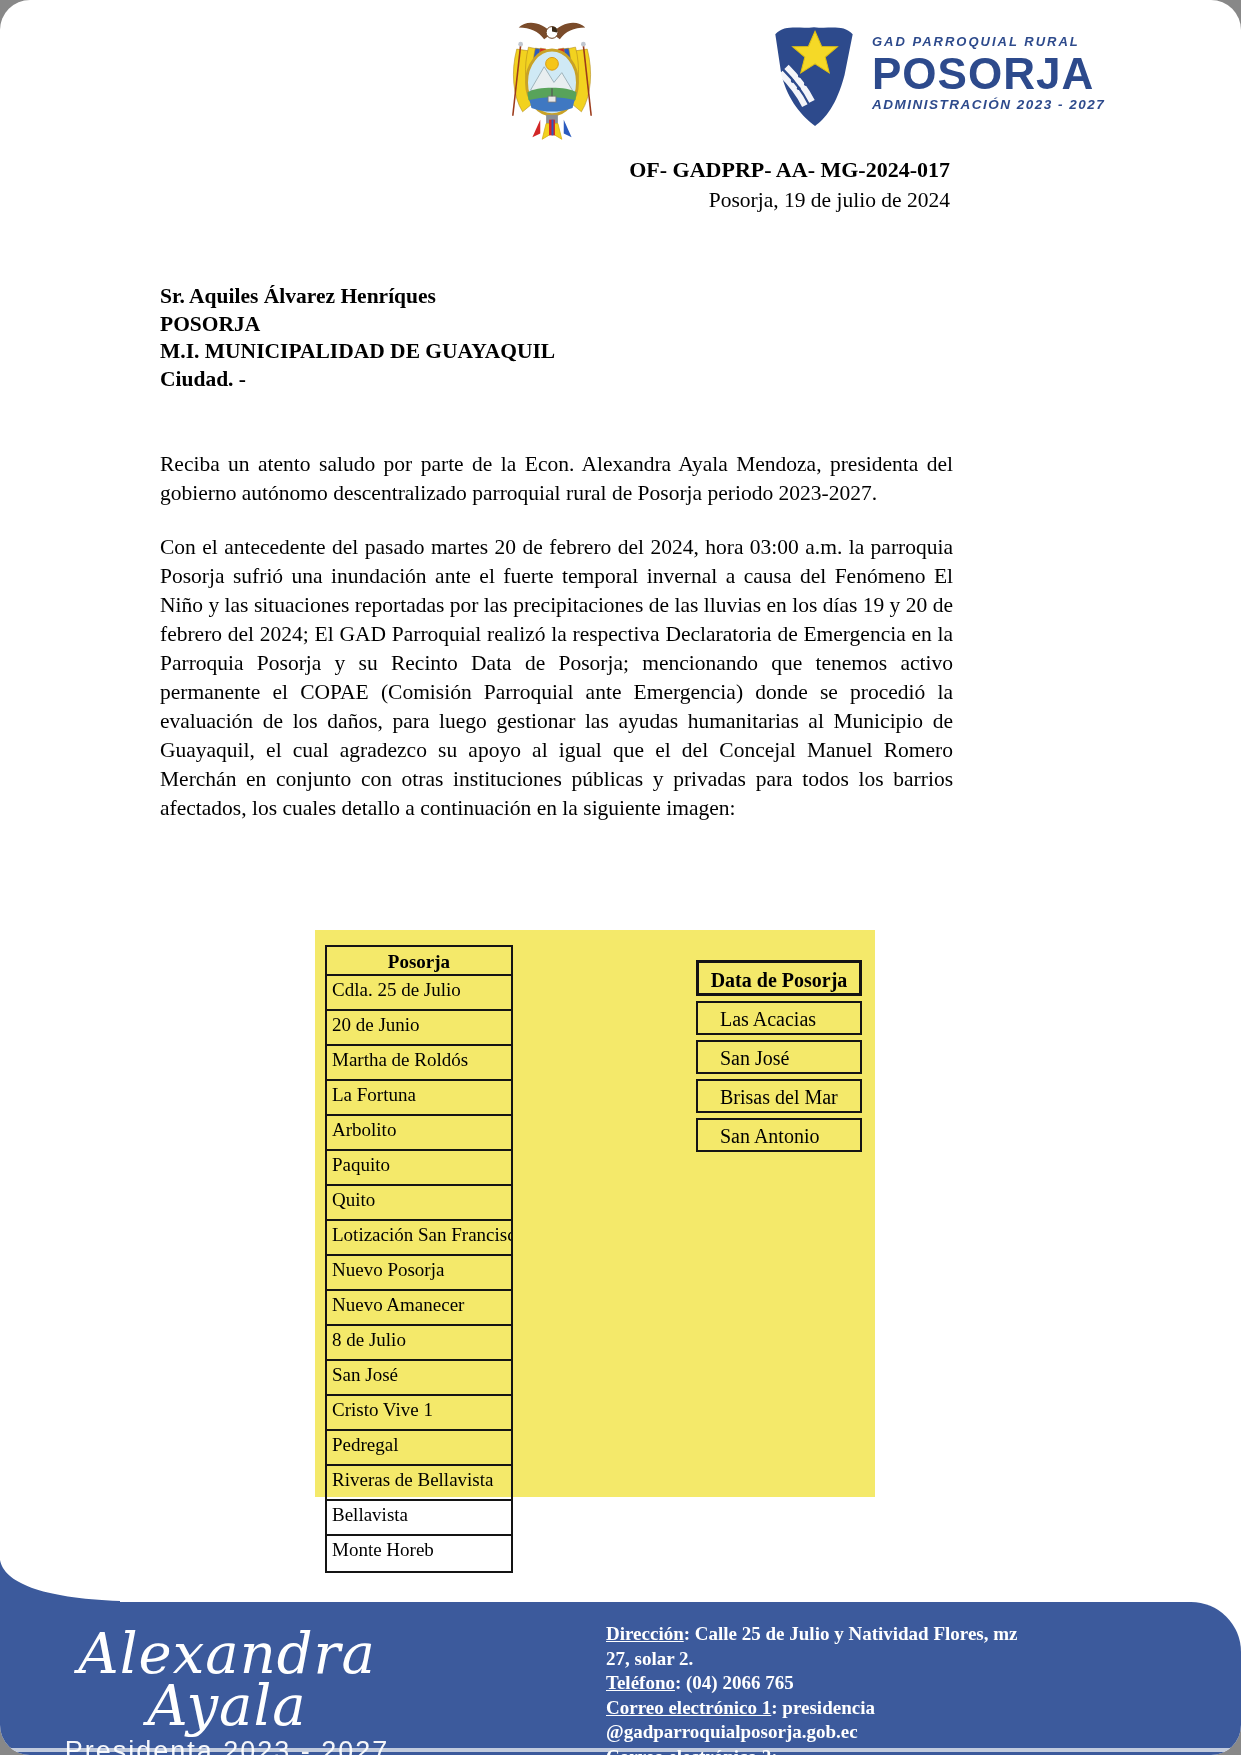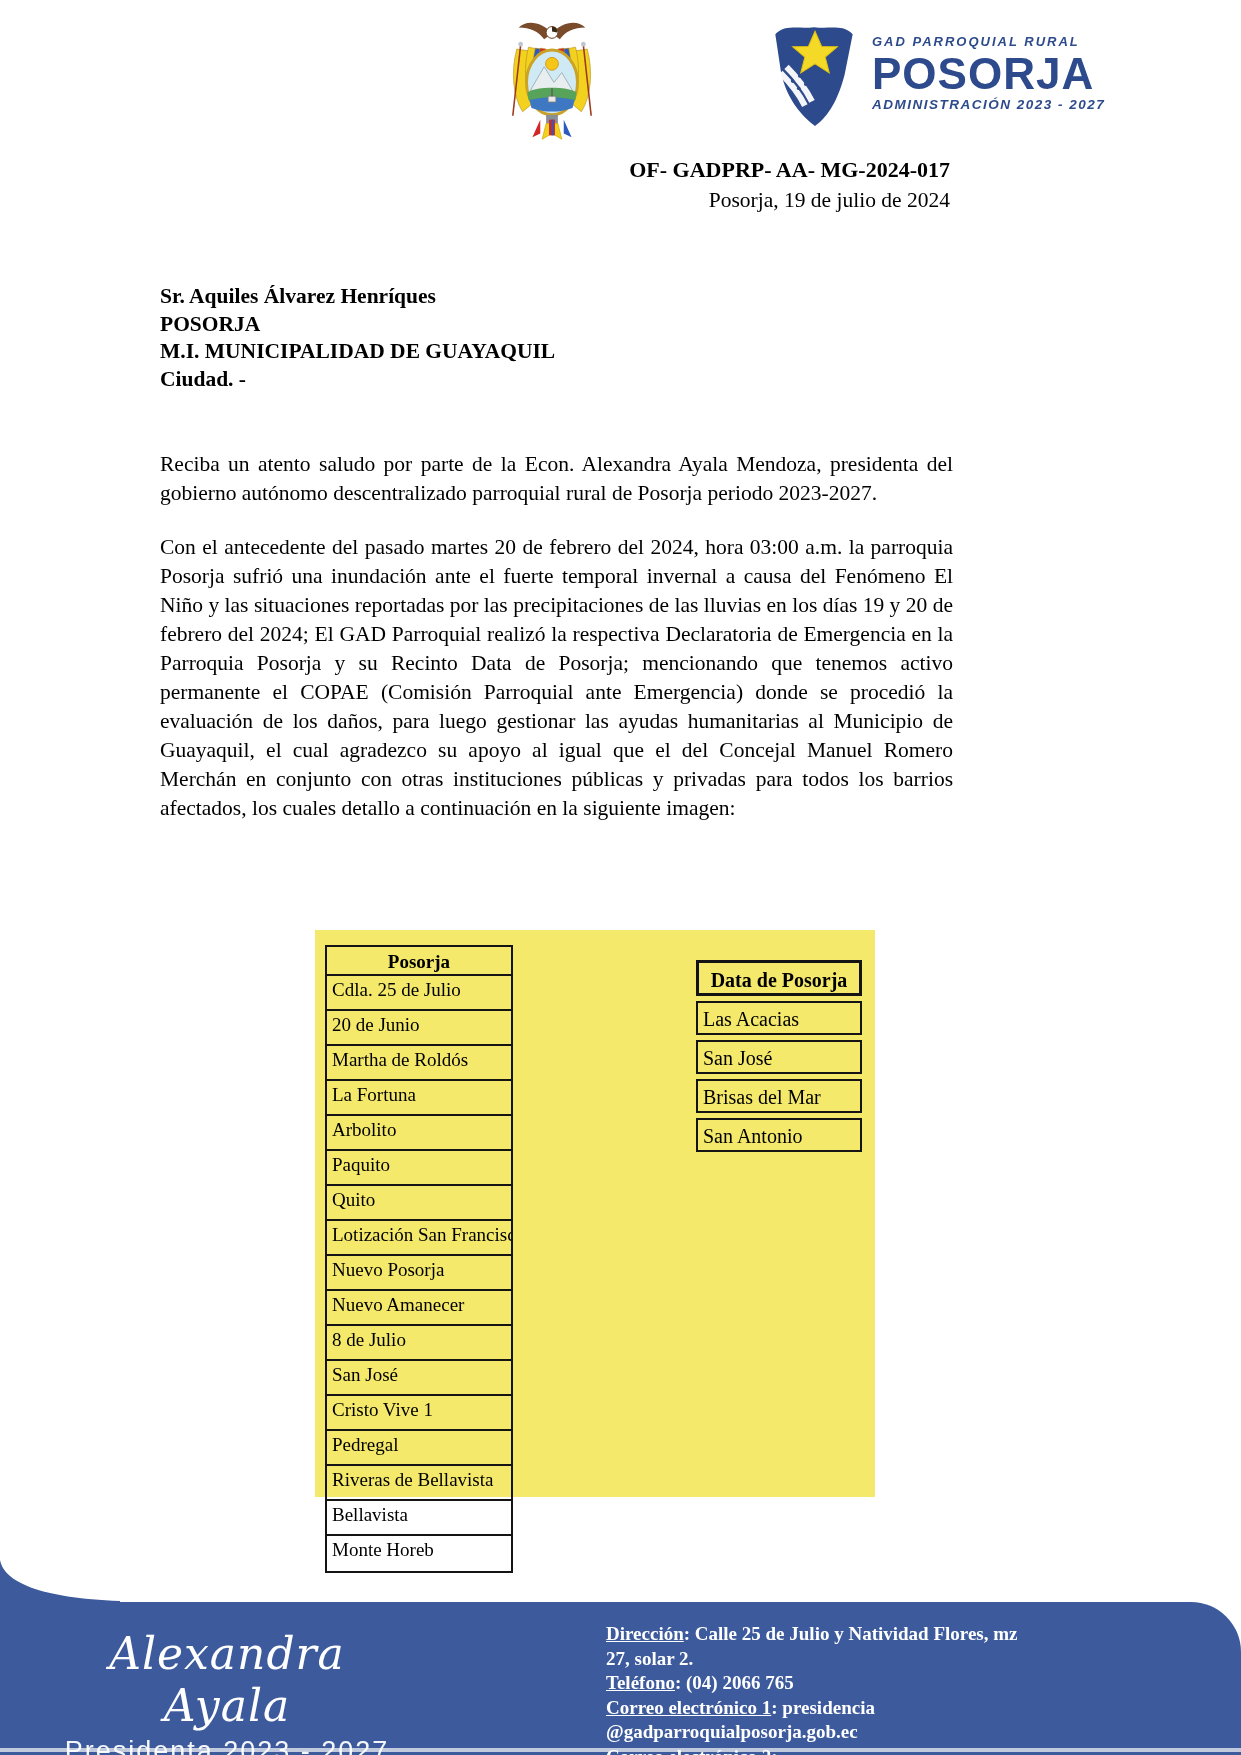--- a/index.html
+++ b/index.html
@@ -1,19 +1,19 @@
 <!DOCTYPE html>
 <html><head>
 <meta charset="utf-8">
 <style>
   * { margin:0; padding:0; box-sizing:border-box; }
   body { background:#888; }
   .page {
     position:relative; width:1241px; height:1755px; background:#ffffff;
-    overflow:hidden; font-family:"Liberation Serif","DejaVu Serif",serif; color:#000;
+    overflow:hidden; font-family:"Liberation Serif","DejaVu Serif",serif; color:#000;border-radius:30px;
   }
   
   .emblem { position:absolute; left:503px; top:16px; width:98px; height:126px; }
   .logo { position:absolute; left:768px; top:20px; display:flex; align-items:flex-start; }
   .logo-shield { width:92px; height:112px; margin-right:12px; }
   .logo-text { font-family:"Liberation Sans","DejaVu Sans",sans-serif; color:#2d4a8c; padding-top:14px; }
   .logo-l1 { font-size:13px; font-weight:bold; font-style:italic; letter-spacing:2px; white-space:nowrap; }
   .logo-l2 { font-size:44px; font-weight:bold; letter-spacing:1px; line-height:46px; margin-top:2px; }
   .logo-l3 { font-size:13.5px; font-weight:bold; font-style:italic; letter-spacing:1.5px; margin-top:0; white-space:nowrap; }
   .refblock { position:absolute; top:157px; right:291px; text-align:right; }
@@ -28,28 +28,28 @@
   .p2 { top:533px; }
   
   .yellowimg { position:absolute; left:315px; top:930px; width:560px; height:567px; background:#f4e96a; }
   .ytable { position:absolute; }
   .yt-left { left:10px; top:15px; width:188px; border:2px solid #141414; }
   .yt-left .thead { height:29px; line-height:29px; text-align:center; font-weight:bold; font-size:19px; border-bottom:2px solid #141414; }
   .yt-left .rows > div { height:35px; line-height:28px; font-size:19px; padding-left:5px; border-bottom:2px solid #141414; white-space:nowrap; overflow:hidden; }
   .yt-left .rows > div:last-child { border-bottom:none; }
   .yt-right { left:381px; top:30px; width:166px; }
   .yt-right .thead { height:36px; line-height:34px; text-align:center; font-weight:bold; font-size:20px; border:3px solid #141414; }
-  .yt-right .rows > div { height:34px; line-height:32px; font-size:20px; padding-left:5px; border:2px solid #141414; margin-top:5px; white-space:nowrap; overflow:hidden; }
+  .yt-right .rows > div { height:34px; line-height:32px; font-size:20px; padding-left:22px; border:2px solid #141414; margin-top:5px; white-space:nowrap; overflow:hidden; }
   
   .band { position:absolute; left:0; top:1602px; width:1241px; height:146px; background:#3c5a9c; border-top-right-radius:50px; }
   .band-tail { position:absolute; left:0; top:1560px; width:120px; height:43px; }
   .strip1 { position:absolute; left:0; top:1748px; width:1241px; height:4px; background:#c2cbdd; }
   .strip2 { position:absolute; left:0; top:1752px; width:1241px; height:3px; background:#3c5a9c; }
   .sig { position:absolute; left:52px; top:1628px; width:350px; text-align:center; color:#ffffff; }
-  .sig-name { font-family:"DejaVu Serif","Liberation Serif",serif; font-style:italic; font-size:44px; line-height:52px; letter-spacing:1px; }
+  .sig-name { font-family:"DejaVu Serif","Liberation Serif",serif; font-style:italic; font-size:56px; line-height:52px; letter-spacing:1px; }
   .sig-title { font-family:"Liberation Sans","DejaVu Sans",sans-serif; font-size:27px; letter-spacing:2px; margin-top:4px; opacity:.95; }
   .contact { position:absolute; left:606px; top:1622px; width:430px; color:#ffffff; font-size:19px; font-weight:bold; }
   .contact > div { line-height:24.5px; }
   .contact .u { text-decoration:underline; }
 </style>
 </head>
 <body>
 
 <div class="page">
 

